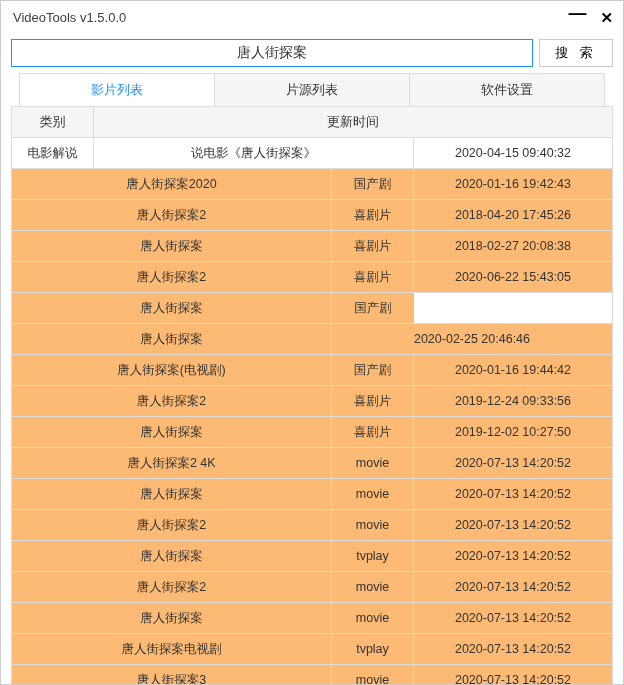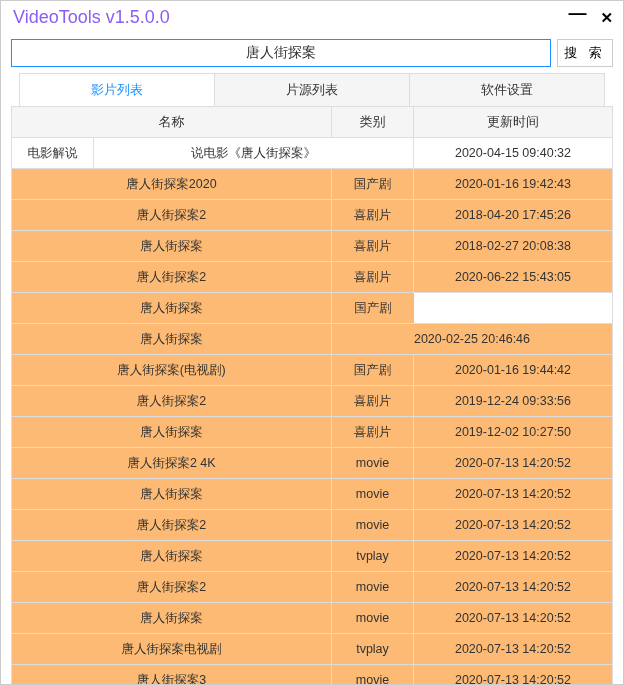--- a/index.html
+++ b/index.html
@@ -18,22 +18,22 @@
     }
     .titlebar {
       display: flex;
       align-items: center;
       justify-content: space-between;
       height: 32px;
       padding: 0 10px 0 12px;
       background: #fff;
     }
     .titlebar-title {
-      font-size: 18px;
-      color: #8b5cf6;
+      font-size: 13px;
+      color: #404040;
     }
     .titlebar-controls {
       display: flex;
       gap: 14px;
       align-items: center;
     }
     .titlebar-controls span {
       font-size: 15px;
       font-weight: bold;
       color: #000;
@@ -55,21 +55,21 @@
       height: 28px;
       border: 1px solid #1e90ff;
       padding: 0 8px;
       font-size: 14px;
       text-align: center;
       color: #333;
       outline: none;
       font-family: inherit;
     }
     .search-btn {
-      width: 56px;
+      width: 74px;
       height: 28px;
       border: 1px solid #ccc;
       background: #fff;
       font-size: 13px;
       cursor: pointer;
       font-family: inherit;
       letter-spacing: 4px;
     }
     .tabs {
       display: flex;
@@ -169,21 +169,20 @@
 </div>
 
 <div class="tabs" id="tabs">
     <div class="tab active">影片列表</div>
     <div class="tab">片源列表</div>
     <div class="tab">软件设置</div>
   </div>
 
 <div class="table-wrap">
   <div class="table-head">
-    <div class="th col-name">名称</div>
     <div class="th col-cat">类别</div>
     <div class="th col-time">更新时间</div>
   </div>
   <div class="table-body" id="tbody">
       <div class="tr selected">
         <div class="td col-cat">电影解说</div>
         <div class="td col-name">说电影《唐人街探案》</div>
         <div class="td col-time">2020-04-15 09:40:32</div>
       </div>
       <div class="tr">

